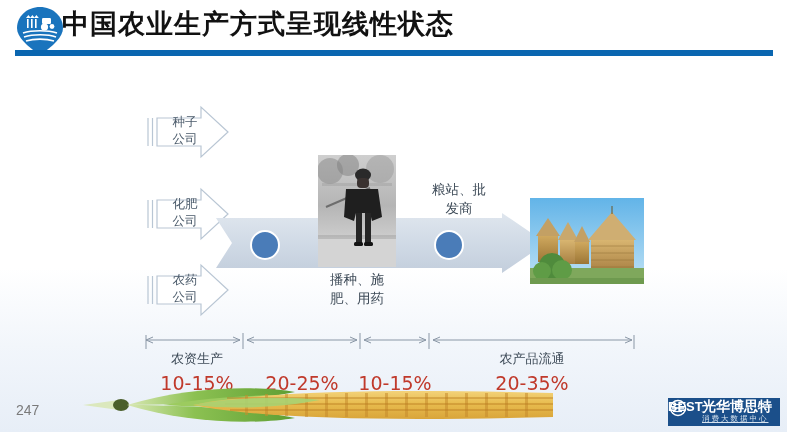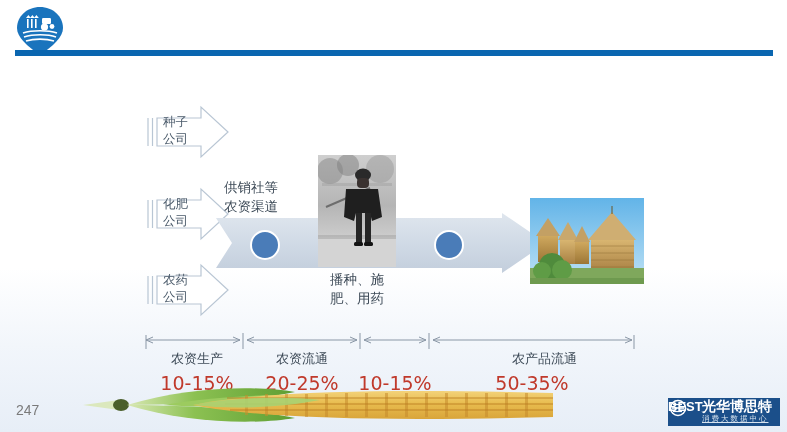--- a/index.html
+++ b/index.html
@@ -38,20 +38,21 @@
 
   
   .inarrow{
     position:absolute;width:88px;height:56px;
   }
   .inarrow svg{display:block;}
   .inarrow .lbl{
     position:absolute;left:20px;top:9px;width:44px;
     font-size:12.5px;line-height:17px;color:#4a5a6a;
     font-family:"DejaVu Sans","Liberation Sans",sans-serif;
+    text-align:center;
   }
 
   
   .bigarrow{position:absolute;left:216px;top:212px;width:330px;height:62px;}
   .dot{
     position:absolute;width:26px;height:26px;border-radius:50%;
     background:#4a7cb8;border:2px solid #ffffff;top:18px;
   }
 
   
@@ -127,20 +128,21 @@
           <circle cx="30.5" cy="21" r="3.6"></circle>
           <circle cx="38" cy="20.5" r="2.4"></circle>
 
           <path d="M9 27 C18 24 34 24 43 27" stroke="#ffffff" stroke-width="1.6" fill="none"></path>
           <path d="M10 31 C19 28 34 28 42 31" stroke="#ffffff" stroke-width="1.6" fill="none"></path>
           <path d="M12 35 C20 32.5 32 32.5 40 35" stroke="#ffffff" stroke-width="1.6" fill="none"></path>
         </g>
       </svg>
     </div>
 
+    <div class="title">中国农业生产方式呈现线性状态</div>
     <div class="title-rule"></div>
   </div>
 
   <div class="inarrow" style="left:143px;top:104px;">
     <svg width="88" height="56" viewBox="0 0 88 56">
       <path d="M14 14 L58 14 L58 3 L85 28 L58 53 L58 42 L14 42 Z" fill="#ffffff" stroke="#b9c6d4" stroke-width="1.2"></path>
       <line x1="5" y1="14" x2="5" y2="42" stroke="#b9c6d4" stroke-width="1.2"></line>
       <line x1="9.5" y1="14" x2="9.5" y2="42" stroke="#b9c6d4" stroke-width="1.2"></line>
     </svg>
     <div class="lbl">
@@ -181,30 +183,30 @@
           <stop offset="55%" stop-color="#cfd9e5"></stop>
           <stop offset="100%" stop-color="#c3cedc"></stop>
         </linearGradient>
       </defs>
       <path d="M0 6 L16 31 L0 56 L286 56 L286 61 L330 31 L286 1 L286 6 Z" fill="url(#agrad)"></path>
     </svg>
     <div class="dot" style="left:34px;"></div>
     <div class="dot" style="left:218px;"></div>
   </div>
 
-  <div class="flow-label" style="left:224px;top:178px;">
-    <div>供销社等</div>
-    <div>农资渠道</div>
-  </div>
 
   <div class="flow-label" style="left:330px;top:270px;">
     <div>播种、施</div>
     <div>肥、用药</div>
   </div>
 
+  <div class="flow-label" style="left:432px;top:180px;">
+    <div>粮站、批</div>
+    <div>发商</div>
+  </div>
 
   <div class="photo" style="left:318px;top:155px;width:78px;height:112px;">
     <svg width="78" height="112" viewBox="0 0 78 112">
       <defs>
         <linearGradient id="bwbg" x1="0" y1="0" x2="0" y2="1">
           <stop offset="0%" stop-color="#cfcfcf"></stop>
           <stop offset="45%" stop-color="#b5b5b5"></stop>
           <stop offset="100%" stop-color="#e2e2e2"></stop>
         </linearGradient>
       </defs>
@@ -296,27 +298,26 @@
         <line x1="289" y1="10" x2="488" y2="10"></line>
         <path d="M296 7 L289 10 L296 13" fill="none"></path>
         <path d="M481 7 L488 10 L481 13" fill="none"></path>
         <line x1="490" y1="5" x2="490" y2="19"></line>
       </g>
     </svg>
 
     <div class="seg-title" style="left:8px;top:20px;width:90px;">农资生产</div>
     <div class="seg-val" style="left:8px;top:42px;width:90px;">10-15%</div>
 
-    <div class="seg-title" style="left:113px;top:20px;width:90px;">农资流通</div>
     <div class="seg-val" style="left:113px;top:42px;width:90px;">20-25%</div>
 
     <div class="seg-val" style="left:206px;top:42px;width:90px;">10-15%</div>
 
-    <div class="seg-title" style="left:343px;top:20px;width:90px;text-align:right;">农产品流通</div>
-    <div class="seg-val" style="left:343px;top:42px;width:90px;">50-35%</div>
+    <div class="seg-title" style="left:343px;top:20px;width:90px;">农产品流通</div>
+    <div class="seg-val" style="left:343px;top:42px;width:90px;">20-35%</div>
   </div>
 
   <div class="corn">
     <svg width="480" height="44" viewBox="0 0 480 44">
       <defs>
         <linearGradient id="kern" x1="0" y1="0" x2="0" y2="1">
           <stop offset="0%" stop-color="#f3d27a"></stop>
           <stop offset="45%" stop-color="#e8bc4e"></stop>
           <stop offset="100%" stop-color="#d9a53a"></stop>
         </linearGradient>

